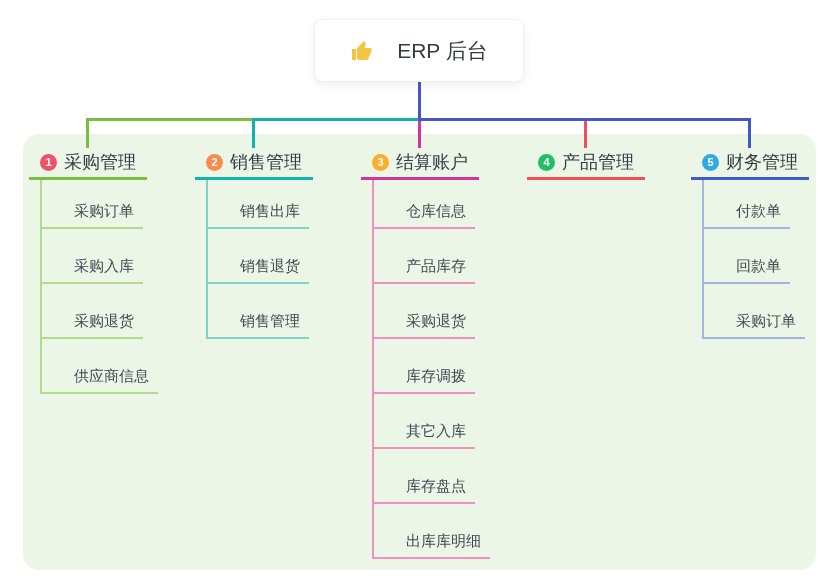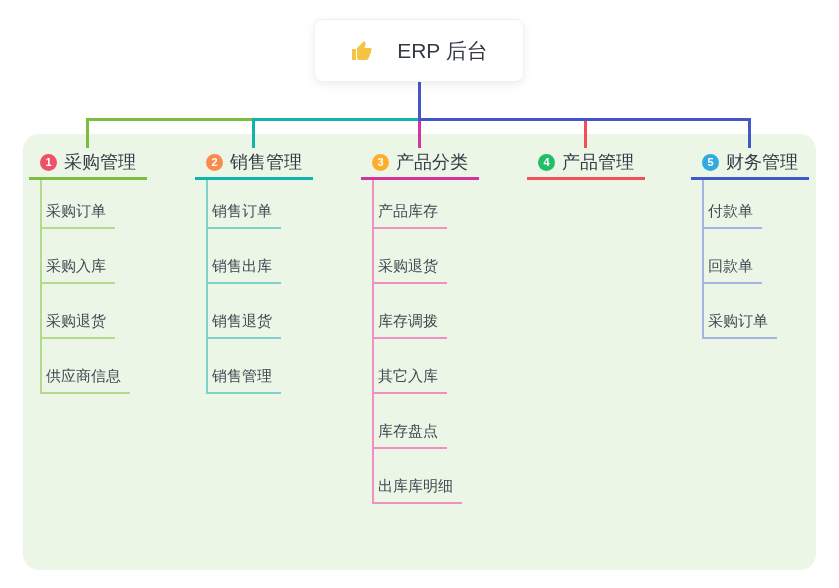--- a/index.html
+++ b/index.html
@@ -93,21 +93,21 @@
   .children {
     margin-left: 11px;
     width: max-content;
     border-left: 2px solid;
   }
   .child {
     height: 55px;
     width: max-content;
     display: flex;
     align-items: flex-end;
-    padding: 0 9px 6px 4px;
+    padding: 0 9px 6px 32px;
     border-bottom: 2px solid;
     font-size: 15px;
     color: #3f4a54;
     cursor: default;
   }
   .child:first-child { height: 49px; }
 
   
   .branch-1 .branch-header { border-color: #7cbc3f; }
   .branch-1 .badge { background: #ef5168; }
@@ -168,33 +168,33 @@
       <div class="child">供应商信息</div>
     </div>
   </div>
 
   <div class="branch branch-2">
     <div class="branch-header">
       <span class="badge">2</span>
       <span>销售管理</span>
     </div>
     <div class="children">
-      <div class="child">销售订单</div>
       <div class="child">销售出库</div>
       <div class="child">销售退货</div>
       <div class="child">销售管理</div>
     </div>
   </div>
 
   <div class="branch branch-3">
     <div class="branch-header">
       <span class="badge">3</span>
-      <span>产品分类</span>
-    </div>
-    <div class="children">
+      <span>结算账户</span>
+    </div>
+    <div class="children">
+      <div class="child">仓库信息</div>
       <div class="child">产品库存</div>
       <div class="child">采购退货</div>
       <div class="child">库存调拨</div>
       <div class="child">其它入库</div>
       <div class="child">库存盘点</div>
       <div class="child">出库库明细</div>
     </div>
   </div>
 
   <div class="branch branch-4">

